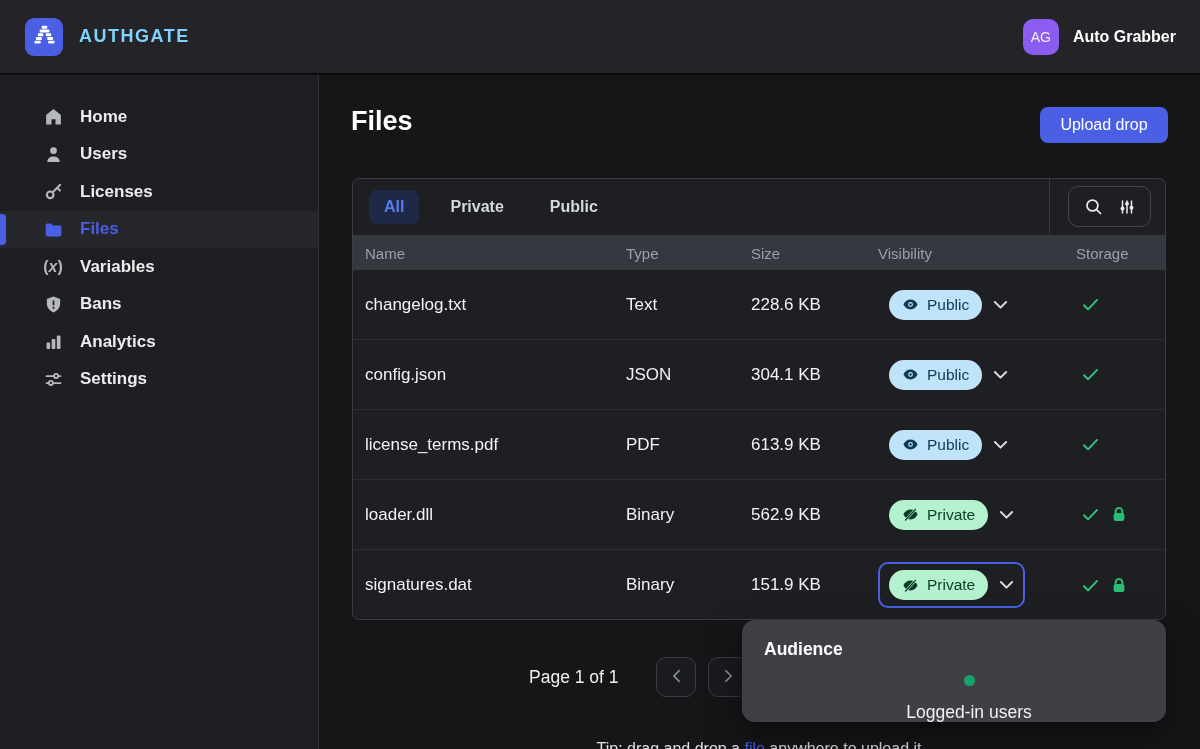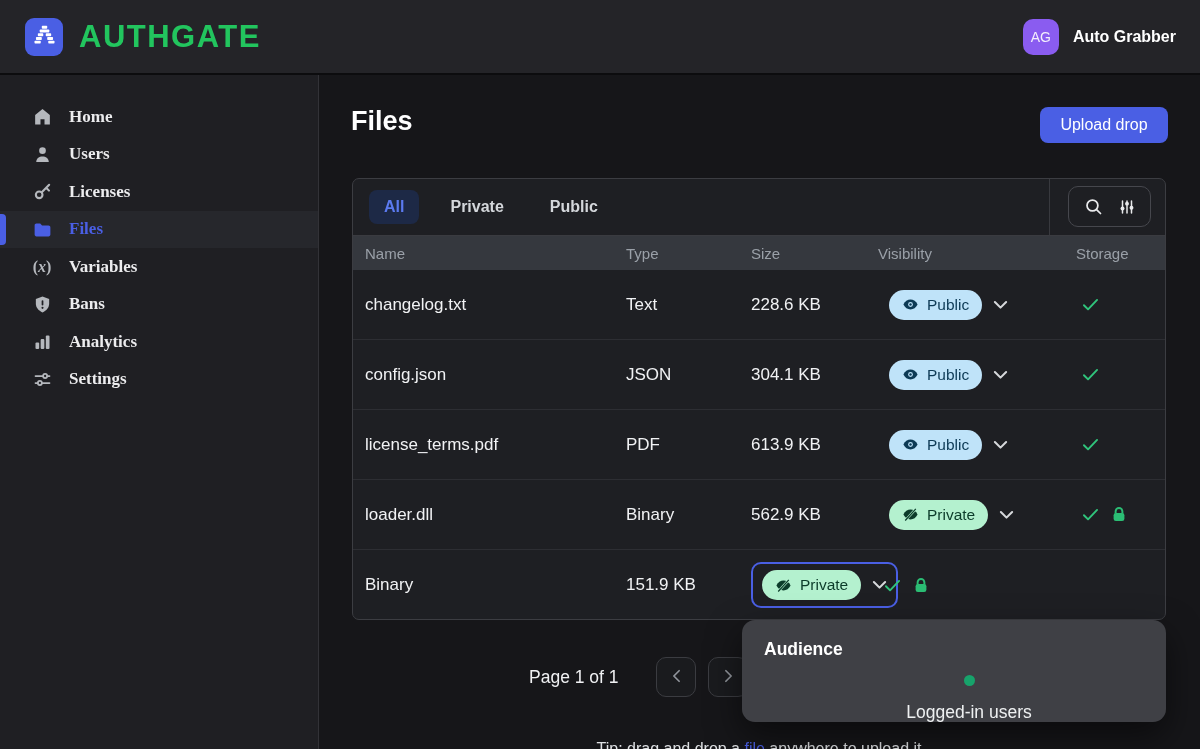--- a/index.html
+++ b/index.html
@@ -7,31 +7,31 @@
   body {
     width:1200px; height:749px; position:relative; overflow:hidden;
     background:#161619; font-family:"Liberation Sans","DejaVu Sans",sans-serif;
   }
 
   
   .header { position:absolute; top:0; left:0; width:1200px; height:75px;
     background:#242428; border-bottom:2px solid #0c0c0e; display:flex; align-items:center; }
   .logo-tile { width:38px; height:38px; border-radius:9px; background:#4a5fe4;
     margin-left:25px; display:flex; align-items:center; justify-content:center; }
-  .brand { margin-left:16px; font-size:31px; font-weight:800; letter-spacing:1.5px; color:#22c55e; }
+  .brand { margin-left:16px; font-size:18px; font-weight:800; letter-spacing:1.5px; color:#7dd3fc; }
   .header-right { margin-left:auto; margin-right:24px; display:flex; align-items:center; gap:14px;justify-content:center; }
   .avatar { width:36px; height:36px; border-radius:10px; background:#8a5cf0; color:#f3eefc;
     display:flex; align-items:center; justify-content:center; font-size:14px; }
   .user-name { color:#ffffff; font-weight:700; font-size:16px; }
 
   
   .sidebar { position:absolute; top:75px; left:0; width:319px; bottom:0;
     background:#1f1f23; border-right:1px solid #323237; padding-top:23px; }
-  .side-item { height:37.5px; display:flex; align-items:center; padding-left:31px; gap:16px;
-    color:#ececee; font-size:17px; font-weight:600; position:relative; cursor:pointer;font-family:Liberation Serif, serif; }
+  .side-item { height:37.5px; display:flex; align-items:center; padding-left:42px; gap:16px;
+    color:#ececee; font-size:17px; font-weight:600; position:relative; cursor:pointer; }
   .side-item .sicon { width:22px; height:22px; color:#b5b8bd; display:flex; align-items:center; justify-content:center; flex:0 0 22px; }
   .side-item.active { background:#26272c; color:#4a5fe4; }
   .side-item.active .sicon { color:#4a5fe4; }
   .side-item.active::before { content:""; position:absolute; left:0; top:3px; bottom:3px;
     width:6px; background:#4a5fe4; border-radius:0 4px 4px 0; }
   .var-glyph { font-size:16px; font-weight:600; }
   .var-glyph i { font-style:italic; }
 
   
   .page-title { position:absolute; left:351px; top:106px; font-size:27px; font-weight:700; color:#ffffff; }
@@ -374,20 +374,21 @@
       <span class="lock">
             <svg width="18" height="19" viewBox="0 0 24 24">
               <path d="M7.5 10.5V7.8a4.5 4.5 0 0 1 9 0v2.7" fill="none" stroke="currentColor" stroke-width="2.6"></path>
               <rect x="4.8" y="10" width="14.4" height="10.5" rx="3" fill="currentColor"></rect>
             </svg>
           </span>
     </div>
   </div>
 
   <div class="trow">
+    <div class="cell">signatures.dat</div>
     <div class="cell">Binary</div>
     <div class="cell">151.9 KB</div>
     <div class="cell">
       <div class="vis-wrap focused">
         <span class="badge private">
           <span class="bicon">
                 <svg width="17" height="17" viewBox="0 0 24 24" fill="currentColor">
                   <path d="M12 5c4.2 0 7.8 2.6 10 7-2.2 4.4-5.8 7-10 7S4.2 16.4 2 12c2.2-4.4 5.8-7 10-7z"></path>
                   <path d="M4.5 20.5l15-16.5" stroke="#b4f1cf" stroke-width="3.4" fill="none"></path>
                   <path d="M4.5 20.5l15-16.5" stroke="currentColor" stroke-width="1.7" fill="none"></path>

